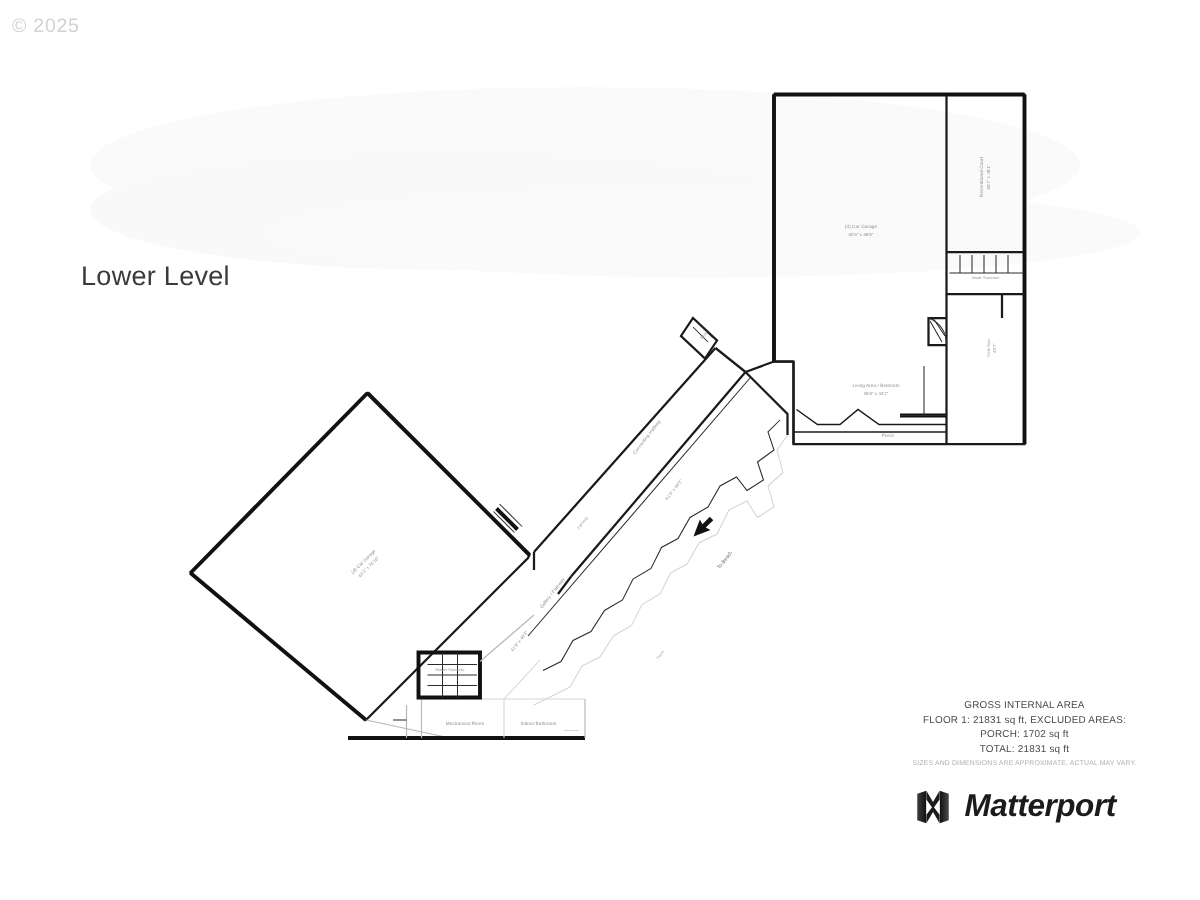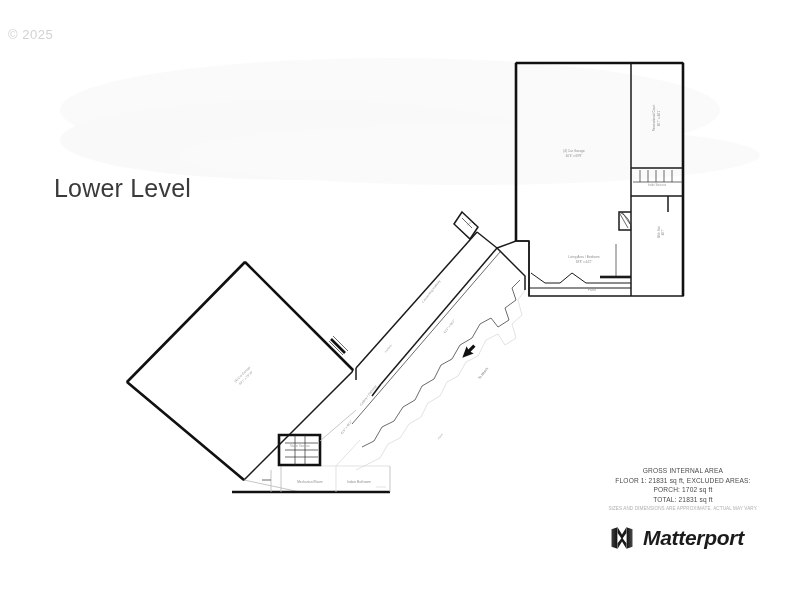--- a/index.html
+++ b/index.html
@@ -17,32 +17,32 @@
   }
   #page {
     position: relative;
     width: 800px;
     height: 600px;
     background: #ffffff;
   }
   .copyright {
     position: absolute;
     left: 8px;
-    top: 27px;
+    top: 9px;
     font-size: 13px;
     color: #d2d2d2;
     letter-spacing: 0.5px;
     font-family: "Liberation Sans", sans-serif;
     user-select: none;
   }
   .plan-title {
     position: absolute;
     left: 54px;
     top: 174px;
-    font-size: 25px;
+    font-size: 18px;
     color: #3a3a3a;
     font-family: "Liberation Sans", sans-serif;
     letter-spacing: 0.2px;
   }
   svg.floorplan {
     position: absolute;
     left: 0;
     top: 0;
     width: 800px;
     height: 600px;

